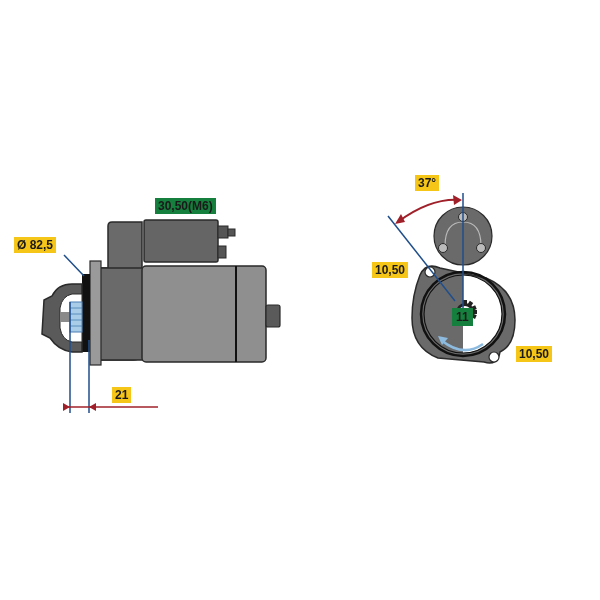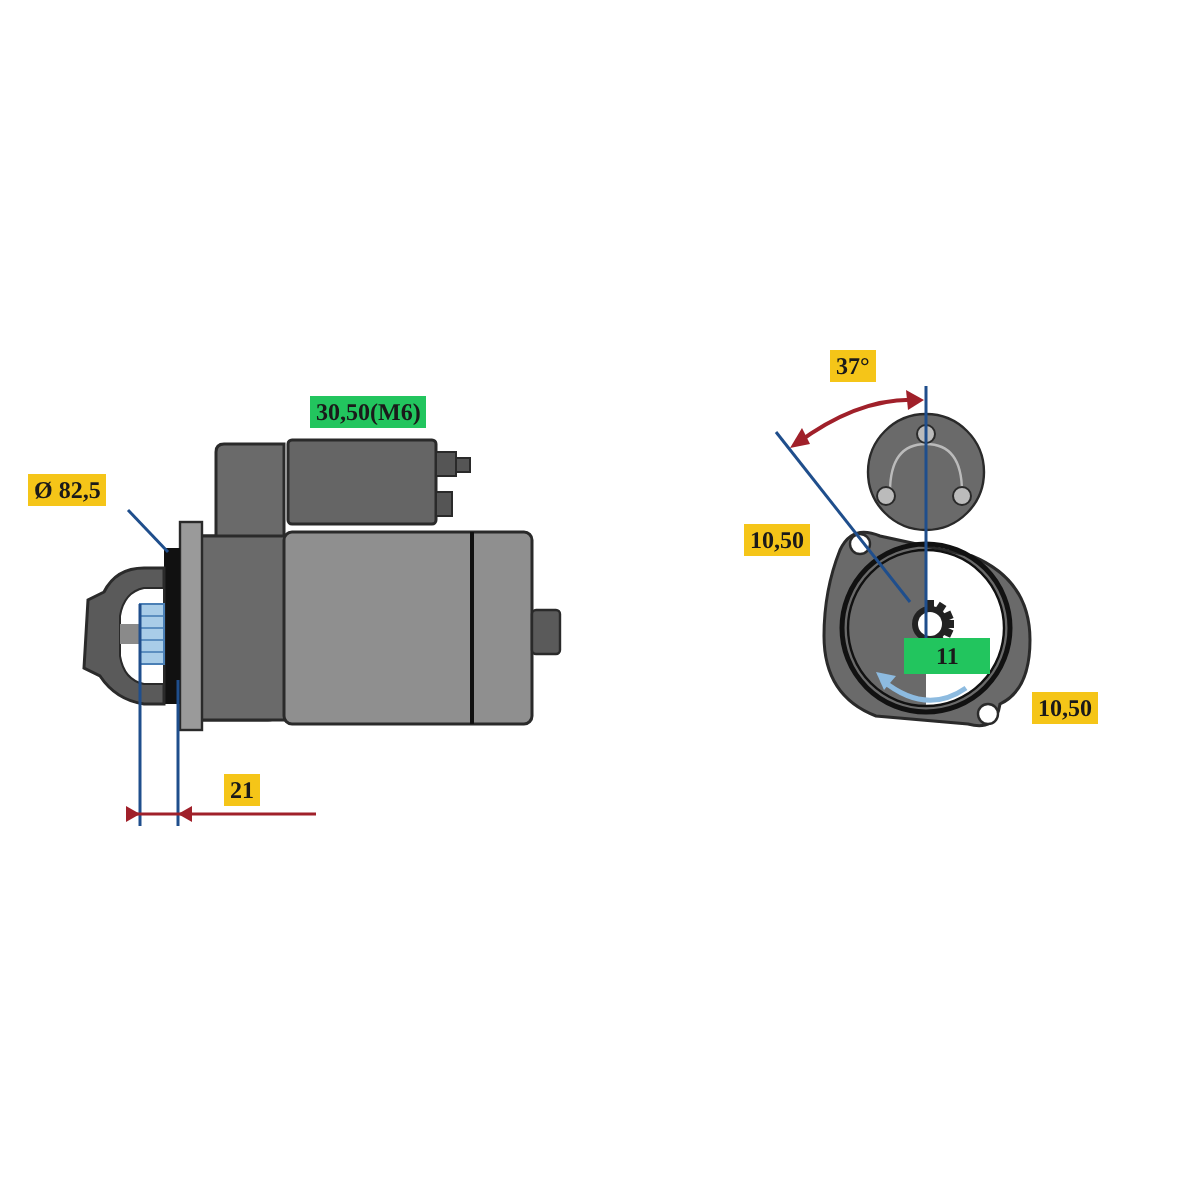--- a/index.html
+++ b/index.html
@@ -1,29 +1,29 @@
 <!DOCTYPE html>
 <html><head>
   <meta charset="utf-8">
   <style>
     html, body { margin: 0; padding: 0; background: #ffffff; }
     body { width: 600px; height: 600px; position: relative; overflow: hidden; font-family: "Liberation Sans", sans-serif; }
     #canvas { position: absolute; left: 0; top: 0; width: 600px; height: 600px; }
     .label {
       position: absolute;
-      font-family: Liberation Serif, serif;
+      font-family: Liberation Sans, sans-serif;
       font-weight: bold;
       font-size: 12px;
       color: #1a1a1a;
       line-height: 16px;
       padding: 0 3px;
       white-space: nowrap;
     }
     .label.yellow { background: #f5c518; }
-    .label.blue { background: #22c55e; }
+    .label.blue { background: #15803d; }
   </style>
 </head>
 <body>
 
 <svg id="canvas" width="600" height="600" viewBox="0 0 600 600" xmlns="http://www.w3.org/2000/svg">
 
   <g>
 
     <path d="M112,222 Q108,222 108,226 L108,268 L100,268 L100,360 L134,360 Q140,360 142,350 L142,222 Z" fill="#6a6a6a" stroke="#2a2a2a" stroke-width="1.5"></path>
 
@@ -101,13 +101,13 @@
   </g>
 </svg>
 
 <div class="label yellow" style="left:14px; top:237px;text-align:right;">Ø 82,5</div>
 <div class="label blue" style="left:155px; top:198px;">30,50(M6)</div>
 <div class="label yellow" style="left:112px; top:387px;">21</div>
 
 <div class="label yellow" style="left:415px; top:175px;">37°</div>
 <div class="label yellow" style="left:372px; top:262px;">10,50</div>
 <div class="label yellow" style="left:516px; top:346px;">10,50</div>
-<div class="label blue" style="left:452px; top:319px; font-size:12px; padding:1px 16px;">11</div>
+<div class="label blue" style="left:452px; top:308px; font-size:12px; padding:1px 4px;">11</div>
 
 </body></html>

